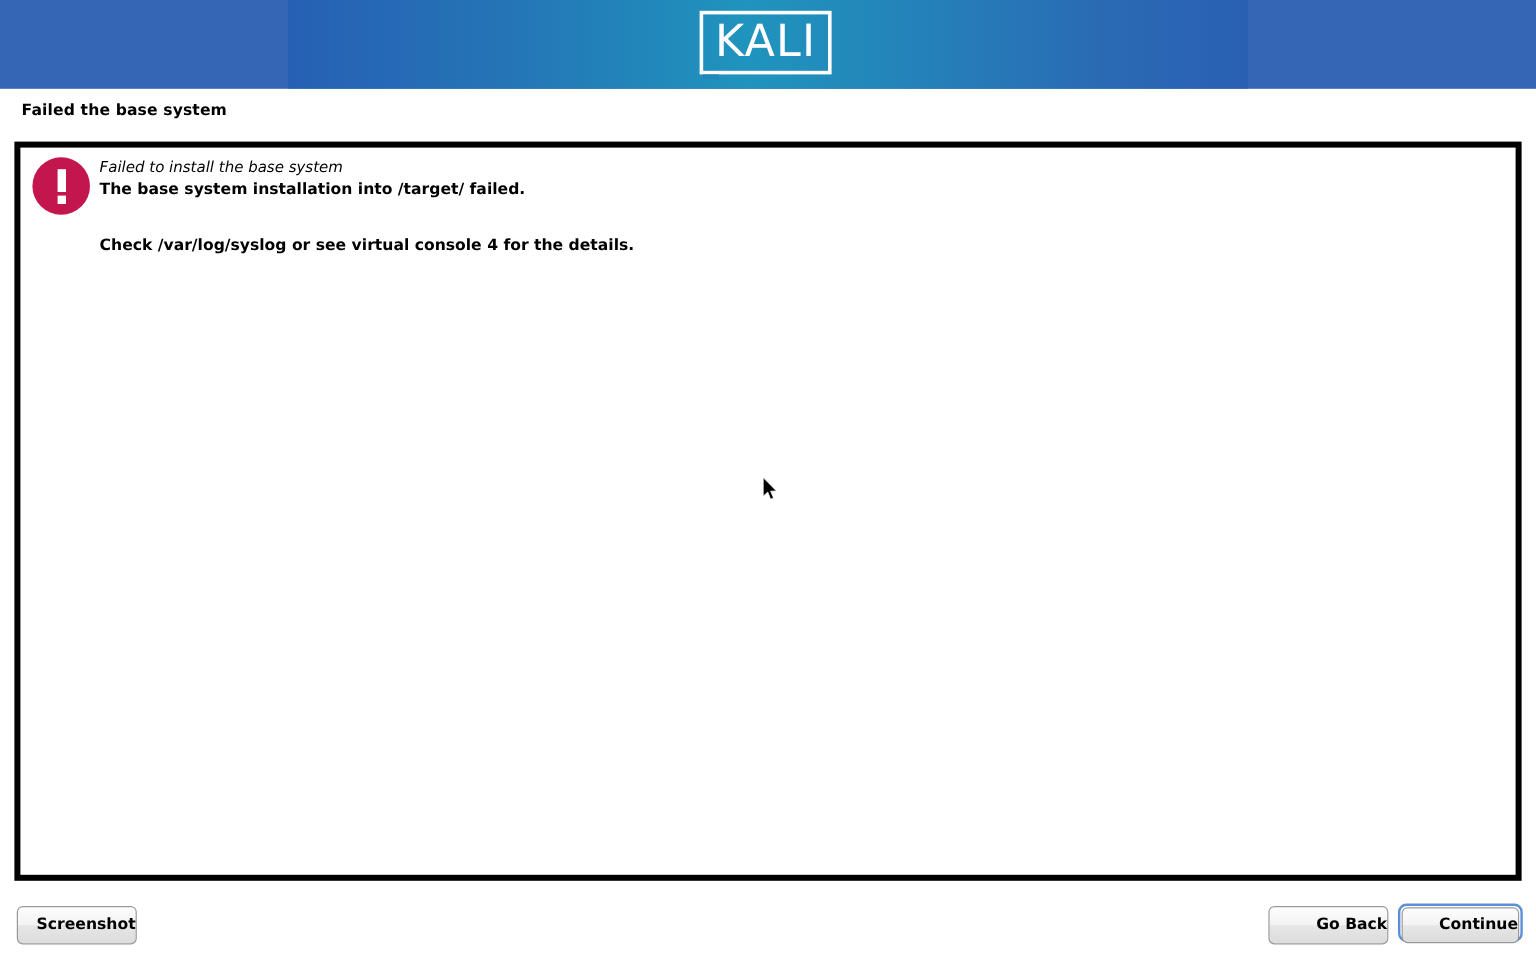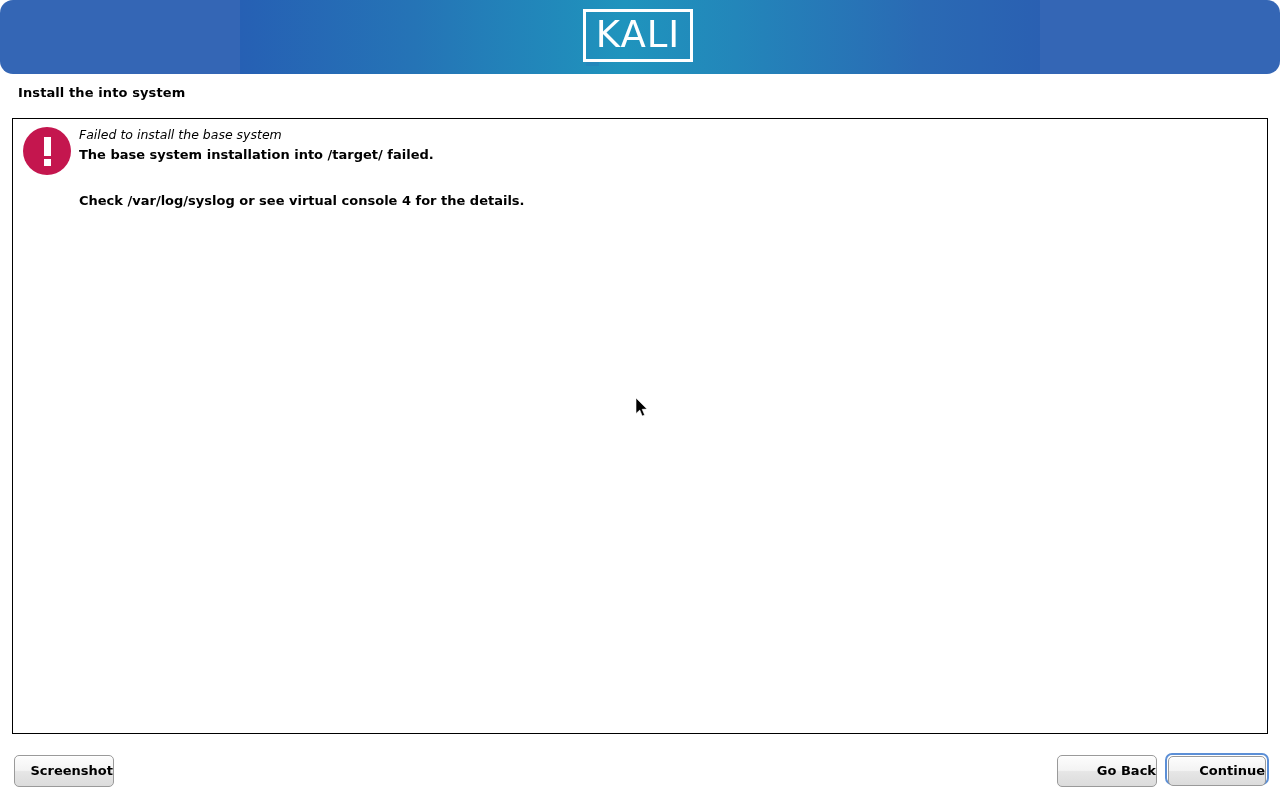--- a/index.html
+++ b/index.html
@@ -21,21 +21,20 @@
 
   
   .banner {
     position: absolute;
     left: 0;
     top: 0;
     width: 1280px;
     height: 74px;
     background: #3466b5;
     overflow: hidden;
-    border-radius: 13px;
   }
   .banner-gradient {
     position: absolute;
     left: 240px;
     top: 0;
     width: 800px;
     height: 74px;
     background: linear-gradient(90deg,
         #2660b4 0%,
         #2574b6 22%,
@@ -95,21 +94,21 @@
   }
 
   
   .content-panel {
     position: absolute;
     left: 12px;
     top: 118px;
     width: 1256px;
     height: 616px;
     box-sizing: border-box;
-    border: 1px solid #000000;
+    border: 5px solid #000000;
     background: #ffffff;
   }
 
   .error-block {
     position: relative;
     padding: 0;
   }
 
   .error-icon {
     position: absolute;
@@ -228,21 +227,21 @@
 
   <div class="banner">
     <div class="banner-gradient"></div>
     <div class="banner-logo">
       <div class="logo-frame"></div>
       <div class="logo-notch"></div>
       <div class="logo-text">KALI</div>
     </div>
   </div>
 
-  <div class="step-title">Install the into system</div>
+  <div class="step-title">Failed the base system</div>
 
   <div class="content-panel">
     <div class="error-block">
 
       <div class="error-icon">
         <div class="bang-stem"></div>
         <div class="bang-dot"></div>
       </div>
 
       <div class="error-texts">

